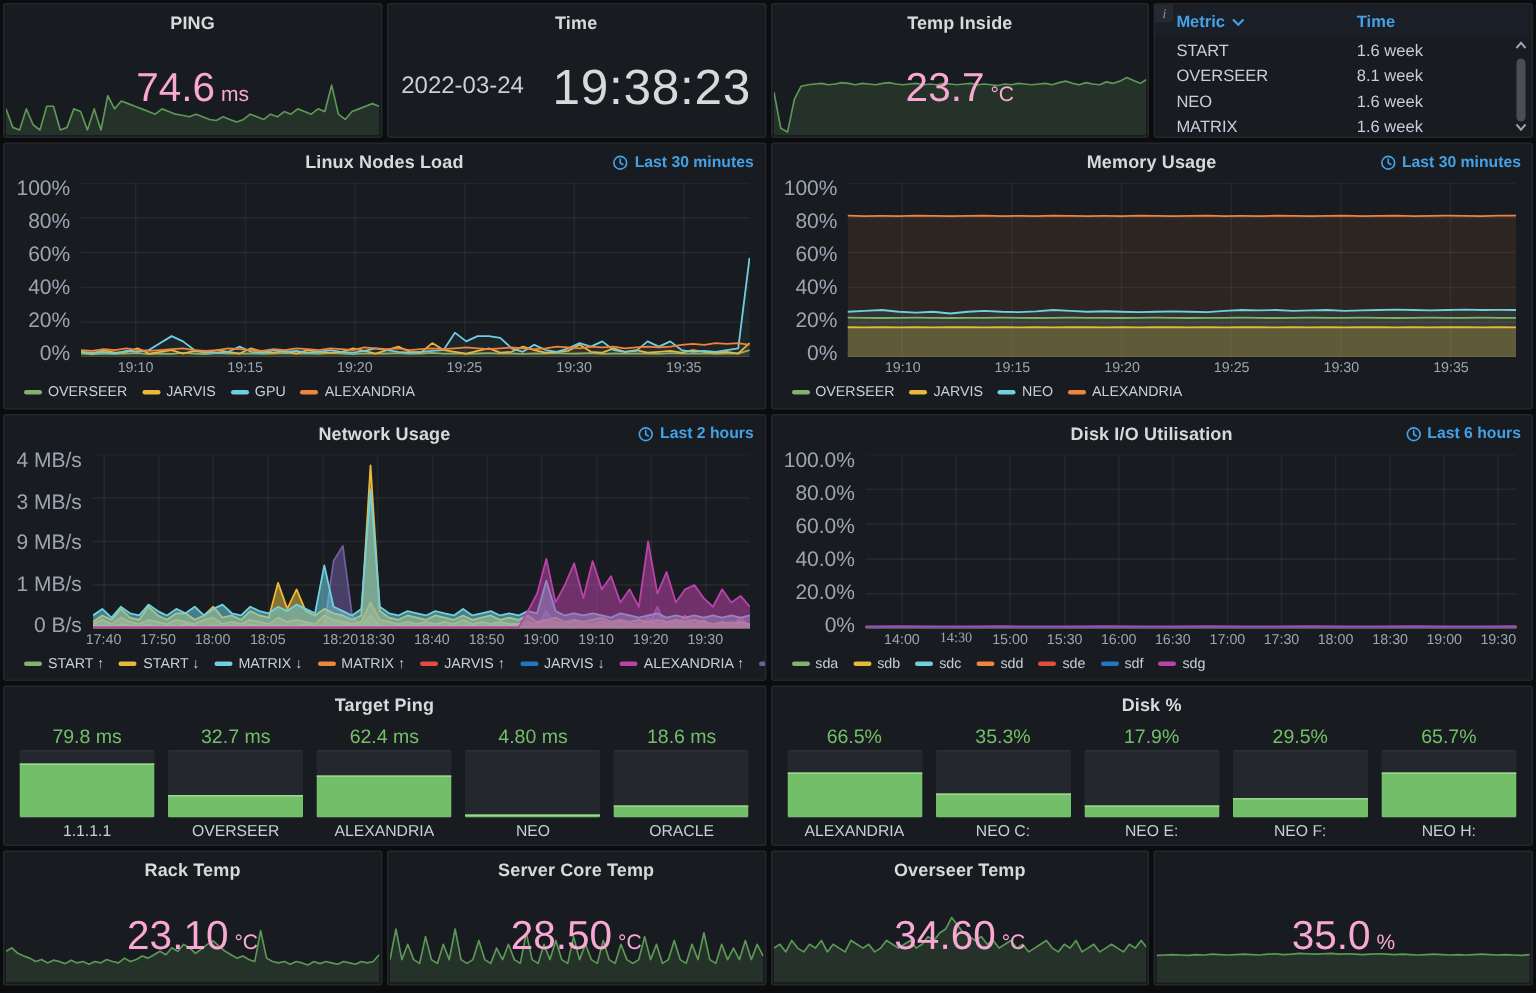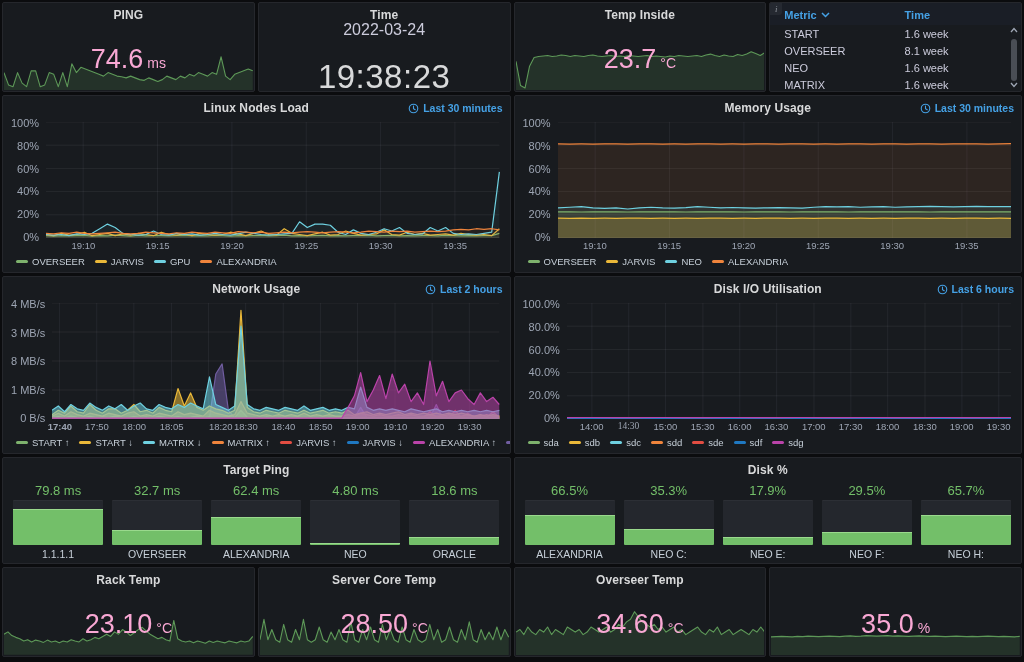--- a/index.html
+++ b/index.html
@@ -20,21 +20,21 @@
 
   
   .stat-value { position:absolute; left:0; right:0; top:56px; transform:translateY(-50%);
     text-align:center; z-index:3; color:#f9a8d4; white-space:nowrap; }
   .stat-value .big { font-size:27px; font-weight:500; }
   .stat-value .unit { font-size:14px; font-weight:500; margin-left:4px; }
   .spark { position:absolute; left:1px; right:1px; bottom:1px; z-index:1; }
   .spark svg { position:absolute; inset:0; width:100%; height:100%; }
 
   
-  .time-body { position:absolute; inset:22px 0 0 0; display:flex; flex-direction:column;
+  .time-body { position:absolute; inset:22px 0 0 0; display:flex; flex-direction:row;
     align-items:center; justify-content:center; gap:19px;text-align:right; }
   .time-date { font-size:16px; color:#ccccdc; }
   .time-clock { font-size:33px; color:#d8d9da; letter-spacing:.5px; }
 
   
   .table-panel { font-size:11px; }
   .info-corner { position:absolute; left:0; top:0; width:12px; height:12px;
     background:rgba(255,255,255,.05); color:#8e939b; font-size:9px; font-style:italic;
     font-family:"Liberation Serif", serif; display:flex; align-items:center;
     justify-content:center; border-radius:0 0 3px 0; cursor:pointer; z-index:4; }
@@ -47,21 +47,21 @@
   .tbl-scroll { position:absolute; right:2px; top:24px; bottom:3px; width:10px; z-index:4; }
   .tbl-thumb { position:absolute; right:2px; top:12px; width:6px; height:42px;
     background:#4a4e55; border-radius:3px; cursor:grab; }
   .scroll-chev { position:absolute; right:1px; width:8px; height:6px; color:#9da5b3; }
   .scroll-chev.up { top:0; } .scroll-chev.down { bottom:0; }
 
   
   .ts-wrap { flex:1; display:grid; grid-template-columns:auto 1fr;
     grid-template-rows:1fr 15px; padding:2px 10px 0 8px; min-height:0; }
   .y-axis { display:flex; flex-direction:column; justify-content:space-between;
-    align-items:flex-end; padding-right:7px; font-size:11px; color:#9da5b3;
+    align-items:flex-end; padding-right:7px; font-size:14px; color:#9da5b3;
     margin:-5px 0; }
   .plot { position:relative; min-height:0; }
   .plot svg { position:absolute; inset:0; width:100%; height:100%; }
   .x-axis { grid-column:2; position:relative; font-size:9.5px; color:#9da5b3; }
   .xtick { position:absolute; top:2px; transform:translateX(-50%); white-space:nowrap; }
   .legend { height:19px; flex:0 0 19px; display:flex; align-items:center; gap:10px;
     padding:0 6px 3px 13px; font-size:9.5px; color:#c7d0d9; overflow:hidden; }
   .legend-item { display:flex; align-items:center; gap:4px; cursor:pointer; white-space:nowrap; }
   .swatch { width:12px; height:3px; border-radius:2px; flex:0 0 12px; }
 
@@ -319,21 +319,21 @@
             <circle cx="8" cy="8" r="6.2" fill="none" stroke="currentColor" stroke-width="1.6"></circle>
             <path d="M8 4.5V8.2l2.5 1.5" stroke="currentColor" stroke-width="1.6" fill="none" stroke-linecap="round"></path>
           </svg>
         <span>Last 2 hours</span>
       </div>
     </div>
     <div class="ts-wrap">
       <div class="y-axis">
           <div class="ytick">4 MB/s</div>
           <div class="ytick">3 MB/s</div>
-          <div class="ytick">8 MB/s</div>
+          <div class="ytick">9 MB/s</div>
           <div class="ytick">1 MB/s</div>
           <div class="ytick">0 B/s</div>
         </div>
       <div class="plot">
           <svg viewBox="0 0 100 100" preserveAspectRatio="none">
             <line x1="0" y1="0" x2="100" y2="0" stroke="rgba(204,204,220,0.08)" stroke-width="1" vector-effect="non-scaling-stroke"></line>
             <line x1="0" y1="25" x2="100" y2="25" stroke="rgba(204,204,220,0.08)" stroke-width="1" vector-effect="non-scaling-stroke"></line>
             <line x1="0" y1="50" x2="100" y2="50" stroke="rgba(204,204,220,0.08)" stroke-width="1" vector-effect="non-scaling-stroke"></line>
             <line x1="0" y1="75" x2="100" y2="75" stroke="rgba(204,204,220,0.08)" stroke-width="1" vector-effect="non-scaling-stroke"></line>
             <line x1="0" y1="100" x2="100" y2="100" stroke="rgba(204,204,220,0.18)" stroke-width="1" vector-effect="non-scaling-stroke"></line>
@@ -362,21 +362,21 @@
             <path d="M0.00,96.25L1.41,92.50L2.82,95.00L4.23,88.75L5.63,93.75L7.04,95.00L8.45,87.50L9.86,92.50L11.27,95.00L12.68,91.25L14.08,91.25L15.49,95.00L16.90,92.50L18.31,87.50L19.72,93.75L21.13,92.50L22.54,95.00L23.94,90.00L25.35,92.50L26.76,93.75L28.17,73.75L29.58,88.75L30.99,77.50L32.39,90.00L33.80,92.50L35.21,88.75L36.62,91.25L38.03,92.50L39.44,95.00L40.85,92.50L42.25,6.25L43.66,90.00L45.07,93.75L46.48,95.00L47.89,92.50L49.30,93.75L50.70,95.00L52.11,92.50L53.52,93.75L54.93,95.00L56.34,92.50L57.75,95.00L59.15,93.75L60.56,92.50L61.97,95.00L63.38,93.75L64.79,95.00L66.20,92.50L67.61,96.25L69.01,95.00L70.42,93.75L71.83,96.25L73.24,95.00L74.65,96.25L76.06,95.00L77.46,93.75L78.87,96.25L80.28,95.00L81.69,96.25L83.10,95.00L84.51,96.25L85.92,95.00L87.32,96.25L88.73,95.00L90.14,96.25L91.55,95.00L92.96,96.25L94.37,97.50L95.77,96.25L97.18,97.50L98.59,96.25L100.00,97.50L100,100L0,100Z" fill="#eab839" fill-opacity="0.55" stroke="none"></path>
             <path d="M0.00,96.25L1.41,92.50L2.82,95.00L4.23,88.75L5.63,93.75L7.04,95.00L8.45,87.50L9.86,92.50L11.27,95.00L12.68,91.25L14.08,91.25L15.49,95.00L16.90,92.50L18.31,87.50L19.72,93.75L21.13,92.50L22.54,95.00L23.94,90.00L25.35,92.50L26.76,93.75L28.17,73.75L29.58,88.75L30.99,77.50L32.39,90.00L33.80,92.50L35.21,88.75L36.62,91.25L38.03,92.50L39.44,95.00L40.85,92.50L42.25,6.25L43.66,90.00L45.07,93.75L46.48,95.00L47.89,92.50L49.30,93.75L50.70,95.00L52.11,92.50L53.52,93.75L54.93,95.00L56.34,92.50L57.75,95.00L59.15,93.75L60.56,92.50L61.97,95.00L63.38,93.75L64.79,95.00L66.20,92.50L67.61,96.25L69.01,95.00L70.42,93.75L71.83,96.25L73.24,95.00L74.65,96.25L76.06,95.00L77.46,93.75L78.87,96.25L80.28,95.00L81.69,96.25L83.10,95.00L84.51,96.25L85.92,95.00L87.32,96.25L88.73,95.00L90.14,96.25L91.55,95.00L92.96,96.25L94.37,97.50L95.77,96.25L97.18,97.50L98.59,96.25L100.00,97.50" fill="none" stroke="#eab839" stroke-width="1.2" vector-effect="non-scaling-stroke" stroke-linejoin="round"></path>
             <path d="M0.00,92.50L1.41,88.75L2.82,93.75L4.23,87.50L5.63,91.25L7.04,92.50L8.45,86.25L9.86,90.00L11.27,92.50L12.68,88.75L14.08,91.25L15.49,87.50L16.90,92.50L18.31,88.75L19.72,86.25L21.13,91.25L22.54,92.50L23.94,87.50L25.35,90.00L26.76,91.25L28.17,87.50L29.58,90.00L30.99,86.25L32.39,88.75L33.80,91.25L35.21,63.75L36.62,87.50L38.03,90.00L39.44,92.50L40.85,88.75L42.25,20.00L43.66,87.50L45.07,91.25L46.48,92.50L47.89,90.00L49.30,91.25L50.70,92.50L52.11,90.00L53.52,91.25L54.93,92.50L56.34,88.75L57.75,92.50L59.15,91.25L60.56,90.00L61.97,92.50L63.38,91.25L64.79,92.50L66.20,90.00L67.61,91.25L69.01,72.50L70.42,90.00L71.83,92.50L73.24,91.25L74.65,92.50L76.06,91.25L77.46,92.50L78.87,93.75L80.28,91.25L81.69,92.50L83.10,93.75L84.51,92.50L85.92,91.25L87.32,93.75L88.73,92.50L90.14,93.75L91.55,92.50L92.96,93.75L94.37,92.50L95.77,93.75L97.18,92.50L98.59,93.75L100.00,92.50L100,100L0,100Z" fill="#6ed0e0" fill-opacity="0.55" stroke="none"></path>
             <path d="M0.00,92.50L1.41,88.75L2.82,93.75L4.23,87.50L5.63,91.25L7.04,92.50L8.45,86.25L9.86,90.00L11.27,92.50L12.68,88.75L14.08,91.25L15.49,87.50L16.90,92.50L18.31,88.75L19.72,86.25L21.13,91.25L22.54,92.50L23.94,87.50L25.35,90.00L26.76,91.25L28.17,87.50L29.58,90.00L30.99,86.25L32.39,88.75L33.80,91.25L35.21,63.75L36.62,87.50L38.03,90.00L39.44,92.50L40.85,88.75L42.25,20.00L43.66,87.50L45.07,91.25L46.48,92.50L47.89,90.00L49.30,91.25L50.70,92.50L52.11,90.00L53.52,91.25L54.93,92.50L56.34,88.75L57.75,92.50L59.15,91.25L60.56,90.00L61.97,92.50L63.38,91.25L64.79,92.50L66.20,90.00L67.61,91.25L69.01,72.50L70.42,90.00L71.83,92.50L73.24,91.25L74.65,92.50L76.06,91.25L77.46,92.50L78.87,93.75L80.28,91.25L81.69,92.50L83.10,93.75L84.51,92.50L85.92,91.25L87.32,93.75L88.73,92.50L90.14,93.75L91.55,92.50L92.96,93.75L94.37,92.50L95.77,93.75L97.18,92.50L98.59,93.75L100.00,92.50" fill="none" stroke="#6ed0e0" stroke-width="1.2" vector-effect="non-scaling-stroke" stroke-linejoin="round"></path>
             <path d="M0.00,99.25L1.41,99.25L2.82,99.25L4.23,99.25L5.63,99.25L7.04,99.25L8.45,99.25L9.86,99.25L11.27,99.25L12.68,99.25L14.08,99.25L15.49,99.25L16.90,99.25L18.31,99.25L19.72,99.25L21.13,99.25L22.54,99.25L23.94,99.25L25.35,99.25L26.76,99.25L28.17,99.25L29.58,99.25L30.99,99.25L32.39,99.25L33.80,99.25L35.21,99.25L36.62,99.25L38.03,99.25L39.44,99.25L40.85,99.25L42.25,99.25L43.66,99.25L45.07,99.25L46.48,99.25L47.89,99.25L49.30,99.25L50.70,99.25L52.11,99.25L53.52,99.25L54.93,99.25L56.34,99.25L57.75,99.25L59.15,99.25L60.56,99.25L61.97,99.25L63.38,99.25L64.79,99.25L66.20,90.00L67.61,80.00L69.01,60.00L70.42,85.00L71.83,75.00L73.24,62.50L74.65,82.50L76.06,61.25L77.46,77.50L78.87,70.00L80.28,85.00L81.69,77.50L83.10,87.50L84.51,50.00L85.92,80.00L87.32,67.50L88.73,85.00L90.14,77.50L91.55,75.00L92.96,82.50L94.37,87.50L95.77,77.50L97.18,85.00L98.59,81.25L100.00,87.50L100,100L0,100Z" fill="#ba43a9" fill-opacity="0.55" stroke="none"></path>
             <path d="M0.00,99.25L1.41,99.25L2.82,99.25L4.23,99.25L5.63,99.25L7.04,99.25L8.45,99.25L9.86,99.25L11.27,99.25L12.68,99.25L14.08,99.25L15.49,99.25L16.90,99.25L18.31,99.25L19.72,99.25L21.13,99.25L22.54,99.25L23.94,99.25L25.35,99.25L26.76,99.25L28.17,99.25L29.58,99.25L30.99,99.25L32.39,99.25L33.80,99.25L35.21,99.25L36.62,99.25L38.03,99.25L39.44,99.25L40.85,99.25L42.25,99.25L43.66,99.25L45.07,99.25L46.48,99.25L47.89,99.25L49.30,99.25L50.70,99.25L52.11,99.25L53.52,99.25L54.93,99.25L56.34,99.25L57.75,99.25L59.15,99.25L60.56,99.25L61.97,99.25L63.38,99.25L64.79,99.25L66.20,90.00L67.61,80.00L69.01,60.00L70.42,85.00L71.83,75.00L73.24,62.50L74.65,82.50L76.06,61.25L77.46,77.50L78.87,70.00L80.28,85.00L81.69,77.50L83.10,87.50L84.51,50.00L85.92,80.00L87.32,67.50L88.73,85.00L90.14,77.50L91.55,75.00L92.96,82.50L94.37,87.50L95.77,77.50L97.18,85.00L98.59,81.25L100.00,87.50" fill="none" stroke="#ba43a9" stroke-width="1.2" vector-effect="non-scaling-stroke" stroke-linejoin="round"></path>
           </svg>
         </div>
       <div></div>
       <div class="x-axis">
-          <span class="xtick" style="left: 1.7%; font-weight: bold;">17:40</span>
+          <span class="xtick" style="left: 1.7%;">17:40</span>
           <span class="xtick" style="left: 10%;">17:50</span>
           <span class="xtick" style="left: 18.3%;">18:00</span>
           <span class="xtick" style="left: 26.7%;">18:05</span>
           <span class="xtick" style="left: 35%; margin-left: 12px;">18:20</span>
           <span class="xtick" style="left: 43.3%;">18:30</span>
           <span class="xtick" style="left: 51.7%;">18:40</span>
           <span class="xtick" style="left: 60%;">18:50</span>
           <span class="xtick" style="left: 68.3%;">19:00</span>
           <span class="xtick" style="left: 76.7%;">19:10</span>
           <span class="xtick" style="left: 85%;">19:20</span>

